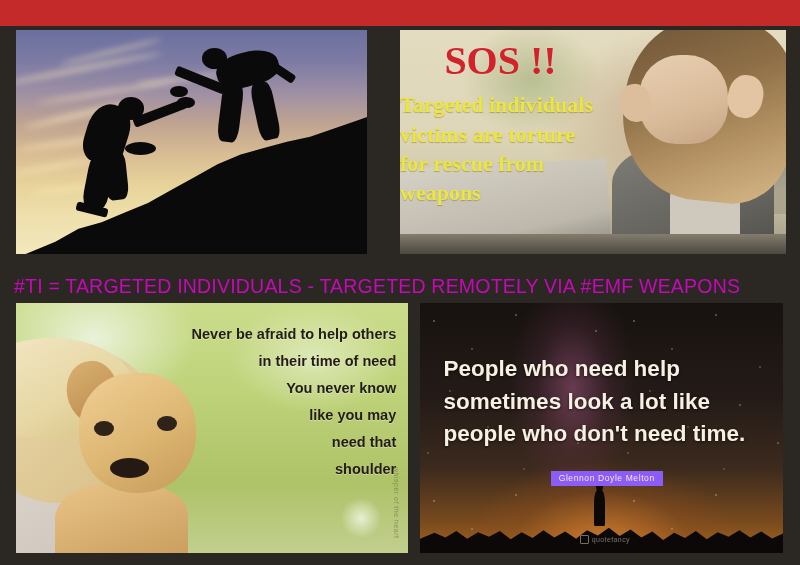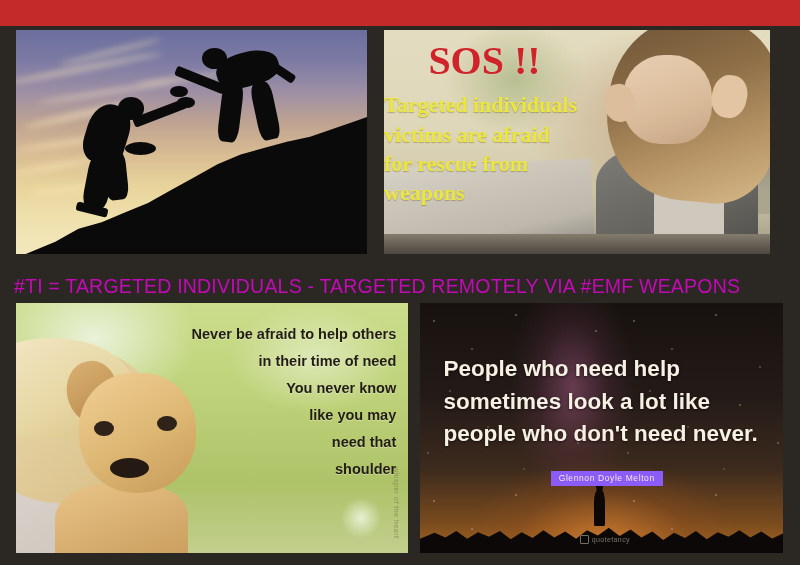--- a/index.html
+++ b/index.html
@@ -105,21 +105,21 @@
   .uc-torso { left: 57%; top: 10%;  width: 18%; height: 15%; border-radius: 42% 50% 36% 44%; transform: rotate(-16deg); }
   .uc-head  { left: 53%; top: 8%;   width: 7%;  height: 9.5%; border-radius: 50%; }
   .uc-arm   { left: 45%; top: 20%;  width: 15%; height: 4.5%; border-radius: 3px; transform: rotate(22deg); }
   .uc-hand  { left: 44%; top: 25%;  width: 5%;  height: 5%;  border-radius: 50%; }
   .uc-arm2  { left: 70%; top: 16%;  width: 10%; height: 4%;  border-radius: 3px; transform: rotate(34deg); }
   .uc-leg1  { left: 58%; top: 23%;  width: 6%;  height: 27%; border-radius: 26%; transform: rotate(7deg); }
   .uc-leg2  { left: 68%; top: 23%;  width: 6%;  height: 26%; border-radius: 26%; transform: rotate(-12deg); }
 
   
   #img-sos {
-    left: 384px;
+    left: 400px;
     top: 30px;
     width: 386px;
     height: 224px;
     background: #ded8bd;
   }
   .sos-photo {
     position: absolute;
     inset: 0;
     background:
       radial-gradient(ellipse 60% 70% at 74% 42%, rgba(196,168,136,0.95) 0%, rgba(196,168,136,0) 62%),
@@ -531,21 +531,21 @@
       <div class="sos-shirt"></div>
       <div class="sos-hair"></div>
       <div class="sos-face"></div>
       <div class="sos-hand-l"></div>
       <div class="sos-hand-r"></div>
       <div class="sos-desk"></div>
     </div>
     <div class="sos-title">SOS !!</div>
     <div class="sos-lines">
       <div>Targeted individuals</div>
-      <div>victims are afraid</div>
+      <div>victims are torture</div>
       <div>for rescue from</div>
       <div>weapons</div>
     </div>
   </div>
 
   <div class="banner">#TI = TARGETED INDIVIDUALS - TARGETED REMOTELY VIA #EMF WEAPONS</div>
 
   <div class="card" id="img-puppy">
     <div class="puppy-bg"></div>
     <div class="boy-shoulder"></div>
@@ -572,21 +572,21 @@
     <div class="sky-bg"></div>
     <div class="stars"></div>
     <div class="horizon"></div>
     <div class="lone-figure">
       <div class="lf-head"></div>
       <div class="lf-body"></div>
     </div>
     <div class="stars-quote">
       <div>People who need help</div>
       <div>sometimes look a lot like</div>
-      <div>people who don't need never.</div>
+      <div>people who don't need time.</div>
     </div>
     <div class="attribution">Glennon Doyle Melton</div>
     <div class="stars-watermark">
       <div class="wm-square"></div>
       <div class="wm-text">quotefancy</div>
     </div>
   </div>
 
 </div>
 

